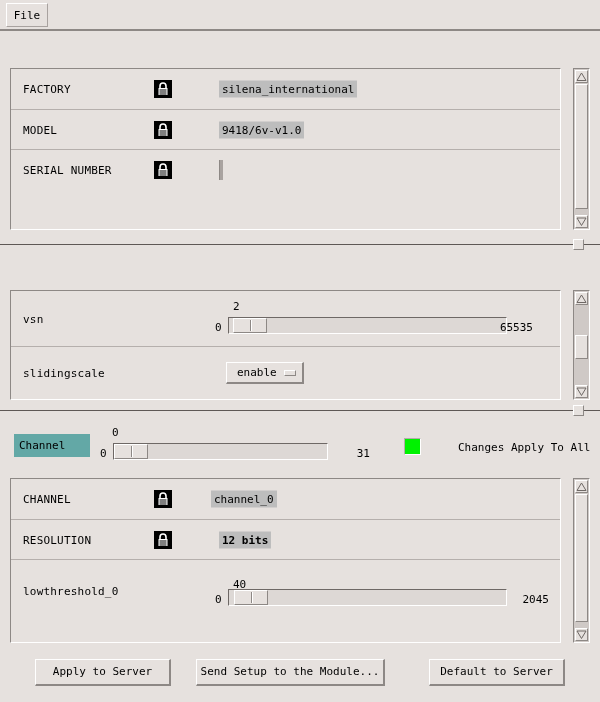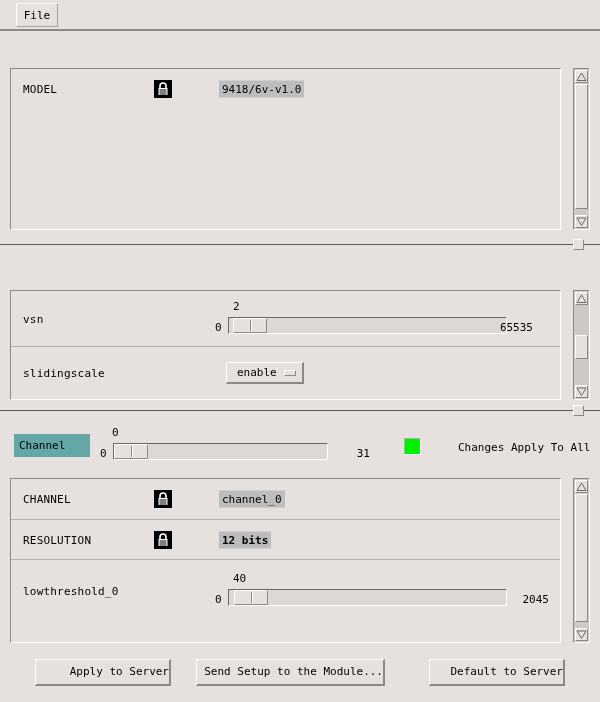--- a/index.html
+++ b/index.html
@@ -21,21 +21,21 @@
   .menubar {
     position: absolute;
     left: 0; top: 0;
     width: 600px; height: 31px;
     background: #e6e1de;
     border-bottom: 2px solid #8d8885;
     box-sizing: border-box;
   }
   .menu-item {
     position: absolute;
-    left: 16px; top: 3px;
+    left: 6px; top: 3px;
     width: 42px; height: 24px;
     line-height: 24px;
     text-align: center;
     font-size: 11px;
     background: #e6e1de;
     border-top: 1px solid #ffffff;
     border-left: 1px solid #ffffff;
     border-right: 1px solid #a8a29f;
     border-bottom: 1px solid #a8a29f;
     box-sizing: border-box;
@@ -267,45 +267,73 @@
     position: absolute;
     height: 27px;
     background: #e6e1de;
     border-top: 1px solid #ffffff;
     border-left: 1px solid #ffffff;
     border-right: 2px solid #8d8885;
     border-bottom: 2px solid #8d8885;
     box-sizing: border-box;
     font-size: 11px;
     line-height: 24px;
-    text-align: right;
+    text-align: center;
     white-space: nowrap;
     cursor: default;
   }
 </style>
 </head>
 <body>
 
 <div class="menubar">
   <div class="menu-item">File</div>
 </div>
 
 <div class="frame" style="left:10px; top:68px; width:551px; height:162px;">
+  <div class="row" style="height:40px;">
+    <span class="row-label">FACTORY</span>
+    <span class="lock">
+      <svg width="18" height="18" viewBox="0 0 18 18">
+        <path d="M6 8 V6 a3 3 0 0 1 6 0 V8" fill="none" stroke="#fff" stroke-width="1.6"></path>
+        <rect x="4.5" y="8" width="9" height="7" fill="#fff"></rect>
+        <rect x="5.5" y="9.5" width="7" height="1" fill="#000"></rect>
+        <rect x="5.5" y="11.5" width="7" height="1" fill="#000"></rect>
+        <rect x="5.5" y="13.5" width="7" height="1" fill="#000"></rect>
+      </svg>
+    </span>
+    <span class="val" style="left:208px;">silena_international</span>
+  </div>
   <div class="row" style="height:40px;">
     <span class="row-label">MODEL</span>
     <span class="lock">
       <svg width="18" height="18" viewBox="0 0 18 18">
         <path d="M6 8 V6 a3 3 0 0 1 6 0 V8" fill="none" stroke="#fff" stroke-width="1.6"></path>
         <rect x="4.5" y="8" width="9" height="7" fill="#fff"></rect>
         <rect x="5.5" y="9.5" width="7" height="1" fill="#000"></rect>
         <rect x="5.5" y="11.5" width="7" height="1" fill="#000"></rect>
         <rect x="5.5" y="13.5" width="7" height="1" fill="#000"></rect>
       </svg>
     </span>
     <span class="val" style="left:208px;">9418/6v-v1.0</span>
+  </div>
+  <div class="row" style="height:40px;">
+    <span class="row-label">SERIAL NUMBER</span>
+    <span class="lock">
+      <svg width="18" height="18" viewBox="0 0 18 18">
+        <path d="M6 8 V6 a3 3 0 0 1 6 0 V8" fill="none" stroke="#fff" stroke-width="1.6"></path>
+        <rect x="4.5" y="8" width="9" height="7" fill="#fff"></rect>
+        <rect x="5.5" y="9.5" width="7" height="1" fill="#000"></rect>
+        <rect x="5.5" y="11.5" width="7" height="1" fill="#000"></rect>
+        <rect x="5.5" y="13.5" width="7" height="1" fill="#000"></rect>
+      </svg>
+    </span>
+    <span class="val empty" style="left:208px;">
+      <span class="caret"></span>
+    </span>
   </div>
 </div>
 
 <div class="scrollbar" style="left:573px; top:68px; width:17px; height:162px;">
   <div class="sb-arrow up">
     <svg width="11" height="11" viewBox="0 0 11 11">
         <polygon points="5.5,2 10,9.5 1,9.5" fill="#e6e1de" stroke="#6e6865" stroke-width="1"></polygon>
       </svg>
   </div>
   <div class="sb-thumb" style="top:15px; height:125px;"></div>
@@ -376,40 +404,40 @@
     <span class="row-label">CHANNEL</span>
     <span class="lock">
       <svg width="18" height="18" viewBox="0 0 18 18">
         <path d="M6 8 V6 a3 3 0 0 1 6 0 V8" fill="none" stroke="#fff" stroke-width="1.6"></path>
         <rect x="4.5" y="8" width="9" height="7" fill="#fff"></rect>
         <rect x="5.5" y="9.5" width="7" height="1" fill="#000"></rect>
         <rect x="5.5" y="11.5" width="7" height="1" fill="#000"></rect>
         <rect x="5.5" y="13.5" width="7" height="1" fill="#000"></rect>
       </svg>
     </span>
-    <span class="val" style="left:208px;">channel_0</span>
+    <span class="val" style="left:200px;">channel_0</span>
   </div>
   <div class="row" style="height:40px;">
     <span class="row-label">RESOLUTION</span>
     <span class="lock">
       <svg width="18" height="18" viewBox="0 0 18 18">
         <path d="M6 8 V6 a3 3 0 0 1 6 0 V8" fill="none" stroke="#fff" stroke-width="1.6"></path>
         <rect x="4.5" y="8" width="9" height="7" fill="#fff"></rect>
         <rect x="5.5" y="9.5" width="7" height="1" fill="#000"></rect>
         <rect x="5.5" y="11.5" width="7" height="1" fill="#000"></rect>
         <rect x="5.5" y="13.5" width="7" height="1" fill="#000"></rect>
       </svg>
     </span>
     <span class="val" style="left:208px;font-weight:bold;">12 bits</span>
   </div>
   <div class="row" style="height:62px;">
     <span class="row-label">lowthreshold_0</span>
     <div class="slider-wrap" style="left:200px; width:338px;">
       <span class="slider-min" style="left:4px;">0</span>
-      <span class="slider-val" style="left:22px;">40</span>
+      <span class="slider-val" style="left:22px;margin-top:6px;">40</span>
       <div class="slider-trough" style="left:17px; right:42px;">
         <div class="slider-thumb" style="left:5px;"></div>
       </div>
       <span class="slider-max" style="right:0;">2045</span>
     </div>
   </div>
 </div>
 
 <div class="scrollbar" style="left:573px; top:478px; width:17px; height:165px;">
   <div class="sb-arrow up">

